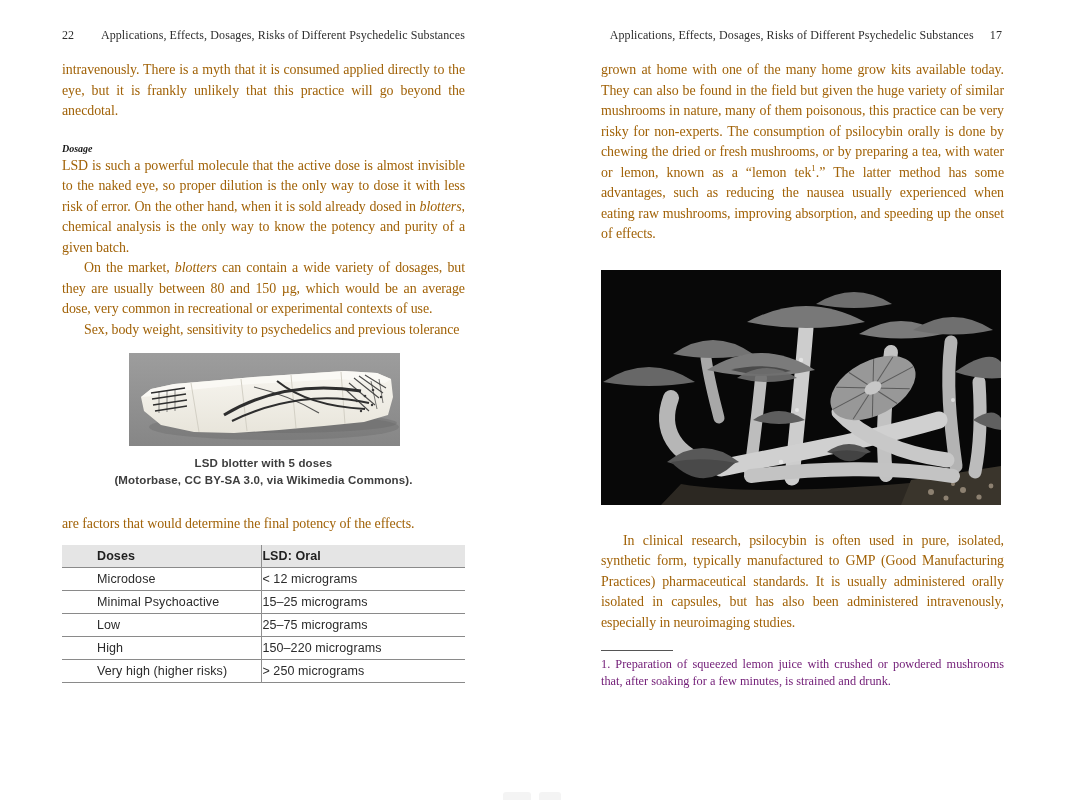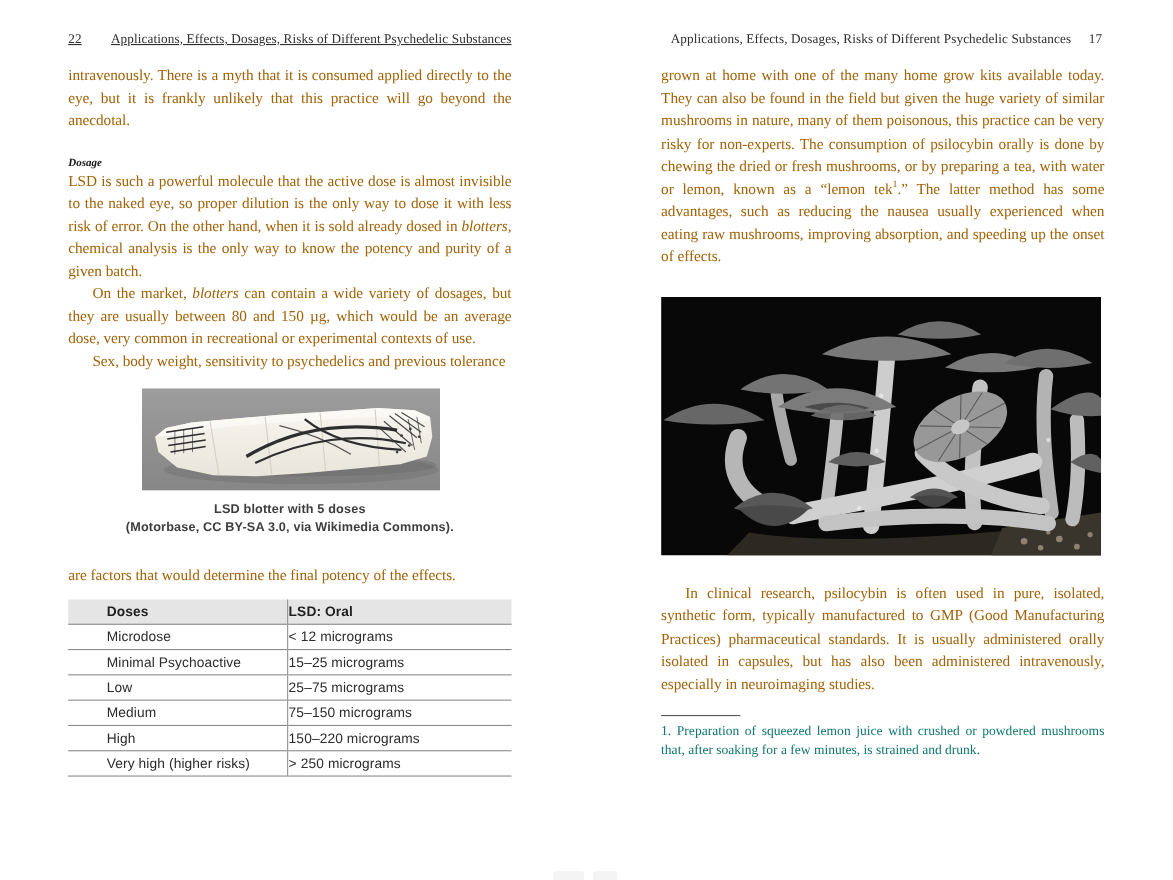--- a/index.html
+++ b/index.html
@@ -8,21 +8,21 @@
 
   .page { position: absolute; top: 28px; width: 403px; }
   .page-left  { left: 62px; }
   .page-right { left: 601px; }
 
   .running-header {
     display: flex; align-items: baseline;
     font-size: 12px; color: #2e2e2e; letter-spacing: 0.1px;
     height: 16px; white-space: nowrap;
   }
-  .running-header.rh-left  { justify-content: space-between; gap: 26px; text-decoration: underline; }
+  .running-header.rh-left  { justify-content: space-between; gap: 26px; }
   .running-header.rh-right { justify-content: flex-end; gap: 16px; padding-right: 2px; }
 
   p.body {
     font-size: 13.9px; line-height: 20.5px; text-align: justify;
     color: #a16207; letter-spacing: -0.05px;
   }
   p.indent { text-indent: 22px; }
   .italic { font-style: italic; }
   sup.fn-ref { font-size: 9px; vertical-align: super; line-height: 0; }
 
@@ -57,21 +57,21 @@
     letter-spacing: 0.1px;
   }
   table.dose-table th, table.dose-table td { height: 23px; font-weight: normal; }
   table.dose-table thead th { background: #e5e5e5; font-weight: bold; color: #1f1f1f; }
   table.dose-table .col-dose { width: 49.6%; text-align: left; padding-left: 35px; border-right: 1px solid #8f8f8f; }
   table.dose-table .col-oral { text-align: left; }
   table.dose-table tr { border-bottom: 1px solid #8a8a8a; }
 
   .footnote-block { margin-top: 17px; }
   .footnote-rule { width: 72px; border: none; border-top: 1px solid #555; margin: 0 0 5px 0; }
-  .footnote-text { font-size: 12.3px; line-height: 16.5px; text-align: justify; color: #0f766e; }
+  .footnote-text { font-size: 12.3px; line-height: 16.5px; text-align: justify; color: #701a75; }
 
   .bottom-remnant { position: absolute; bottom: 0; left: 503px; height: 8px; display: flex; gap: 8px; }
   .bottom-remnant .chip { background: #f4f4f4; border-radius: 3px 3px 0 0; height: 8px; }
   .bottom-remnant .chip.a { width: 28px; }
   .bottom-remnant .chip.b { width: 22px; }
 </style>
 </head>
 <body>
 
 <div class="page page-left">
@@ -155,24 +155,20 @@
       </tr>
       <tr>
         <td class="col-dose">Minimal Psychoactive</td>
         <td class="col-oral">15–25 micrograms</td>
       </tr>
       <tr>
         <td class="col-dose">Low</td>
         <td class="col-oral">25–75 micrograms</td>
       </tr>
       <tr>
-        <td class="col-dose">Medium</td>
-        <td class="col-oral">75–150 micrograms</td>
-      </tr>
-      <tr>
         <td class="col-dose">High</td>
         <td class="col-oral">150–220 micrograms</td>
       </tr>
       <tr>
         <td class="col-dose">Very high (higher risks)</td>
         <td class="col-oral">&gt; 250 micrograms</td>
       </tr>
     </tbody>
   </table>
 </div>

